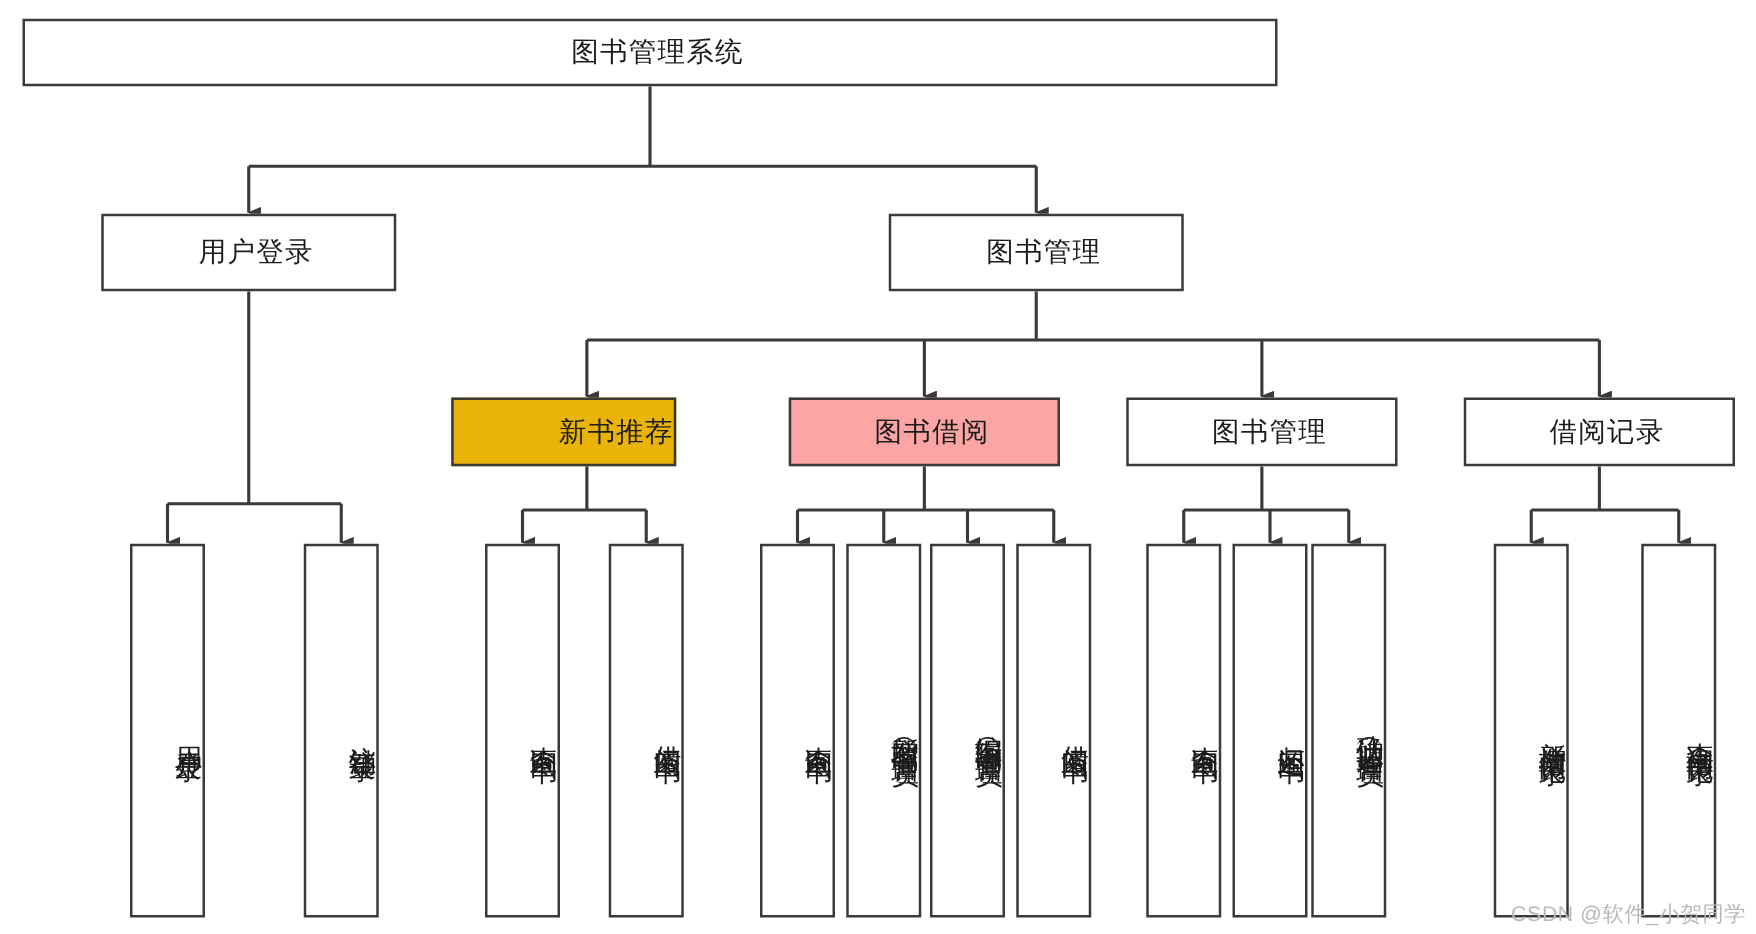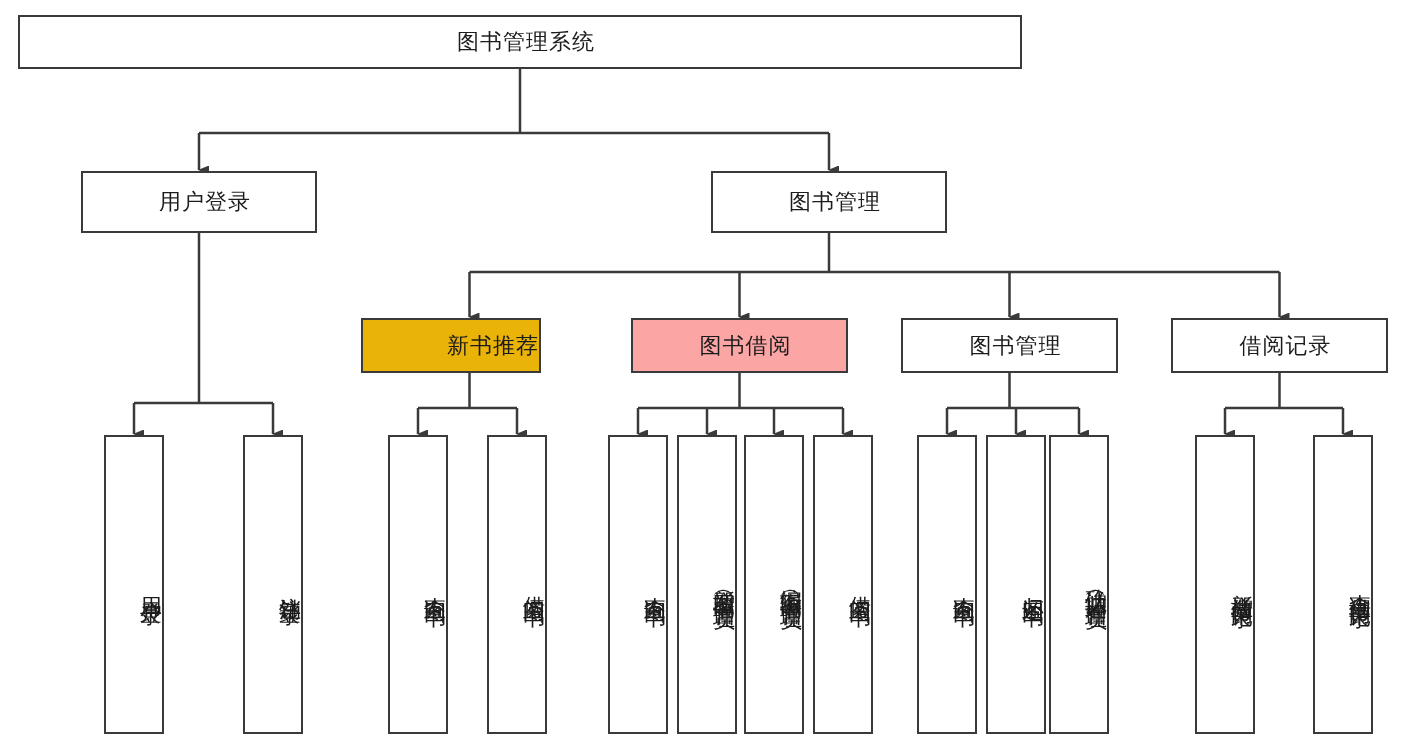--- a/index.html
+++ b/index.html
@@ -176,13 +176,14 @@
         <span class="node-label">确认归还（管理员）</span>
       </div>
       <div class="node-box vertical" style="left: 1195px; top: 435px; width: 60px; height: 299px; border-color: rgb(58, 58, 58); background: rgb(255, 255, 255); color: rgb(28, 28, 28);">
         <span class="node-label">新增借阅记录</span>
       </div>
       <div class="node-box vertical" style="left: 1313px; top: 435px; width: 60px; height: 299px; border-color: rgb(58, 58, 58); background: rgb(255, 255, 255); color: rgb(28, 28, 28);">
         <span class="node-label">查询借阅记录</span>
       </div>
     </div>
 
+  <div class="watermark">CSDN @软件_小贺同学</div>
 </div>
 
 </body></html>

